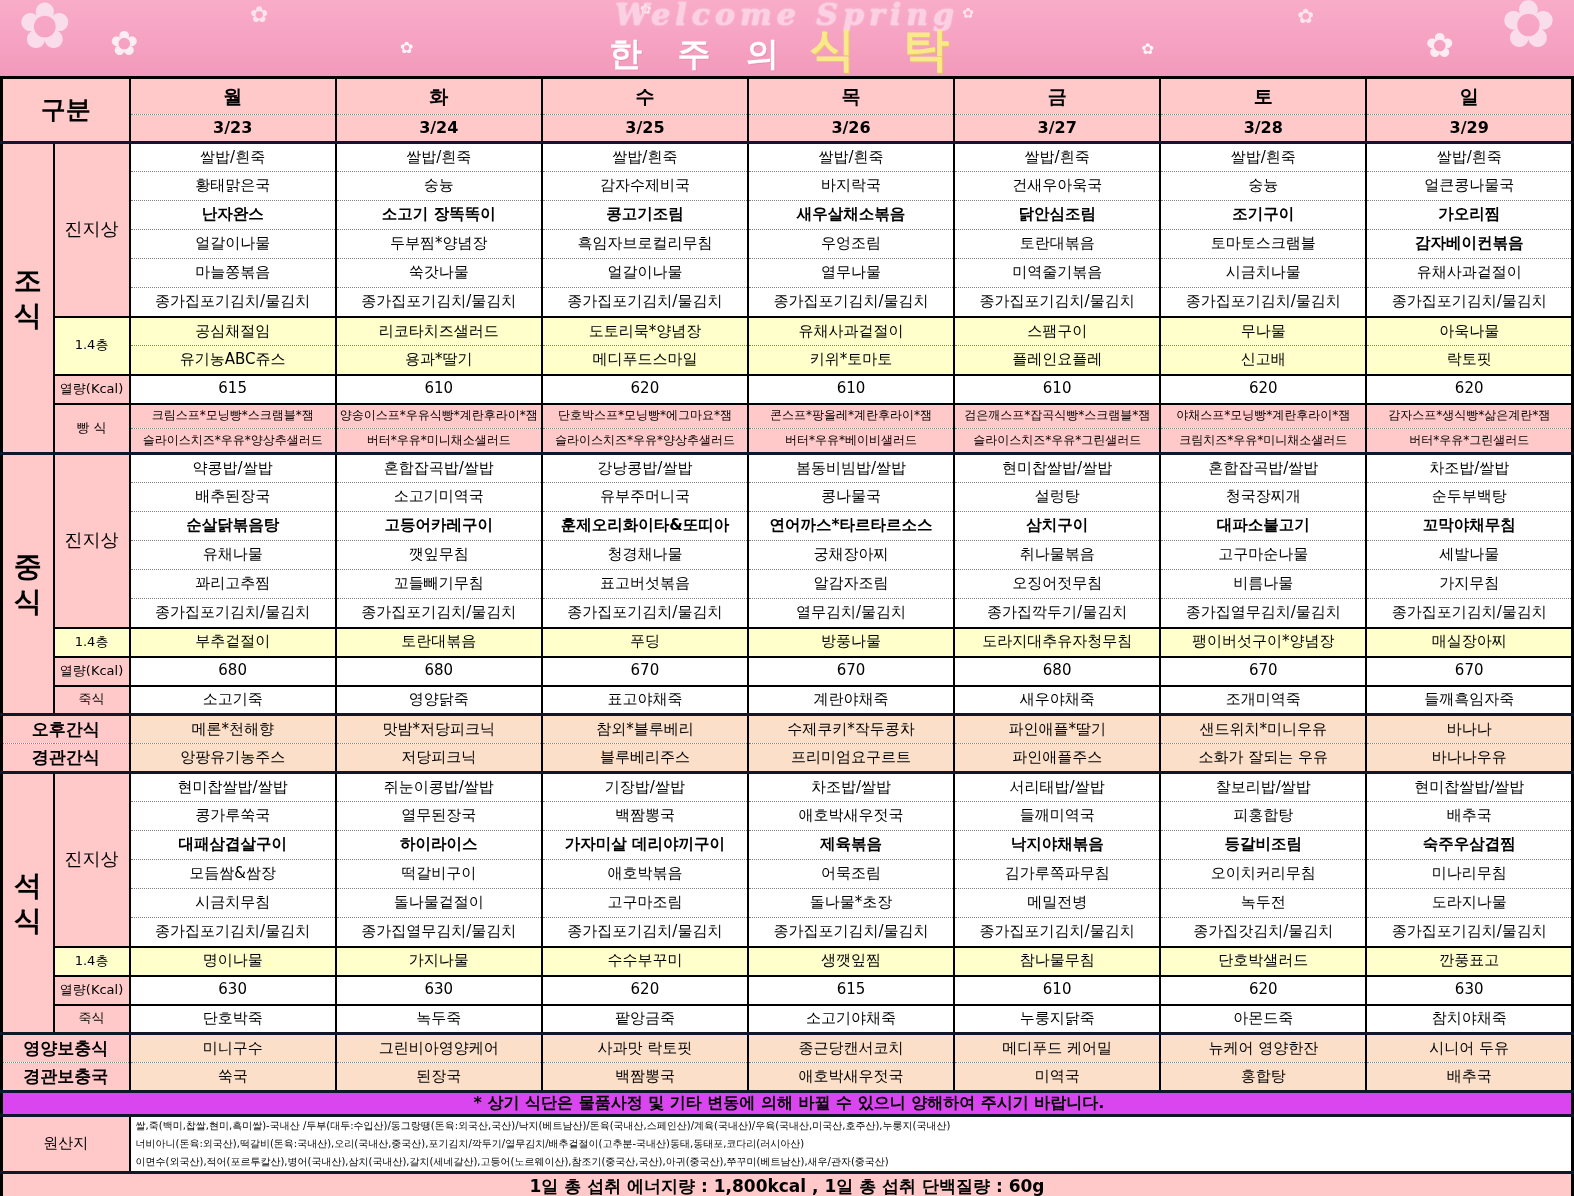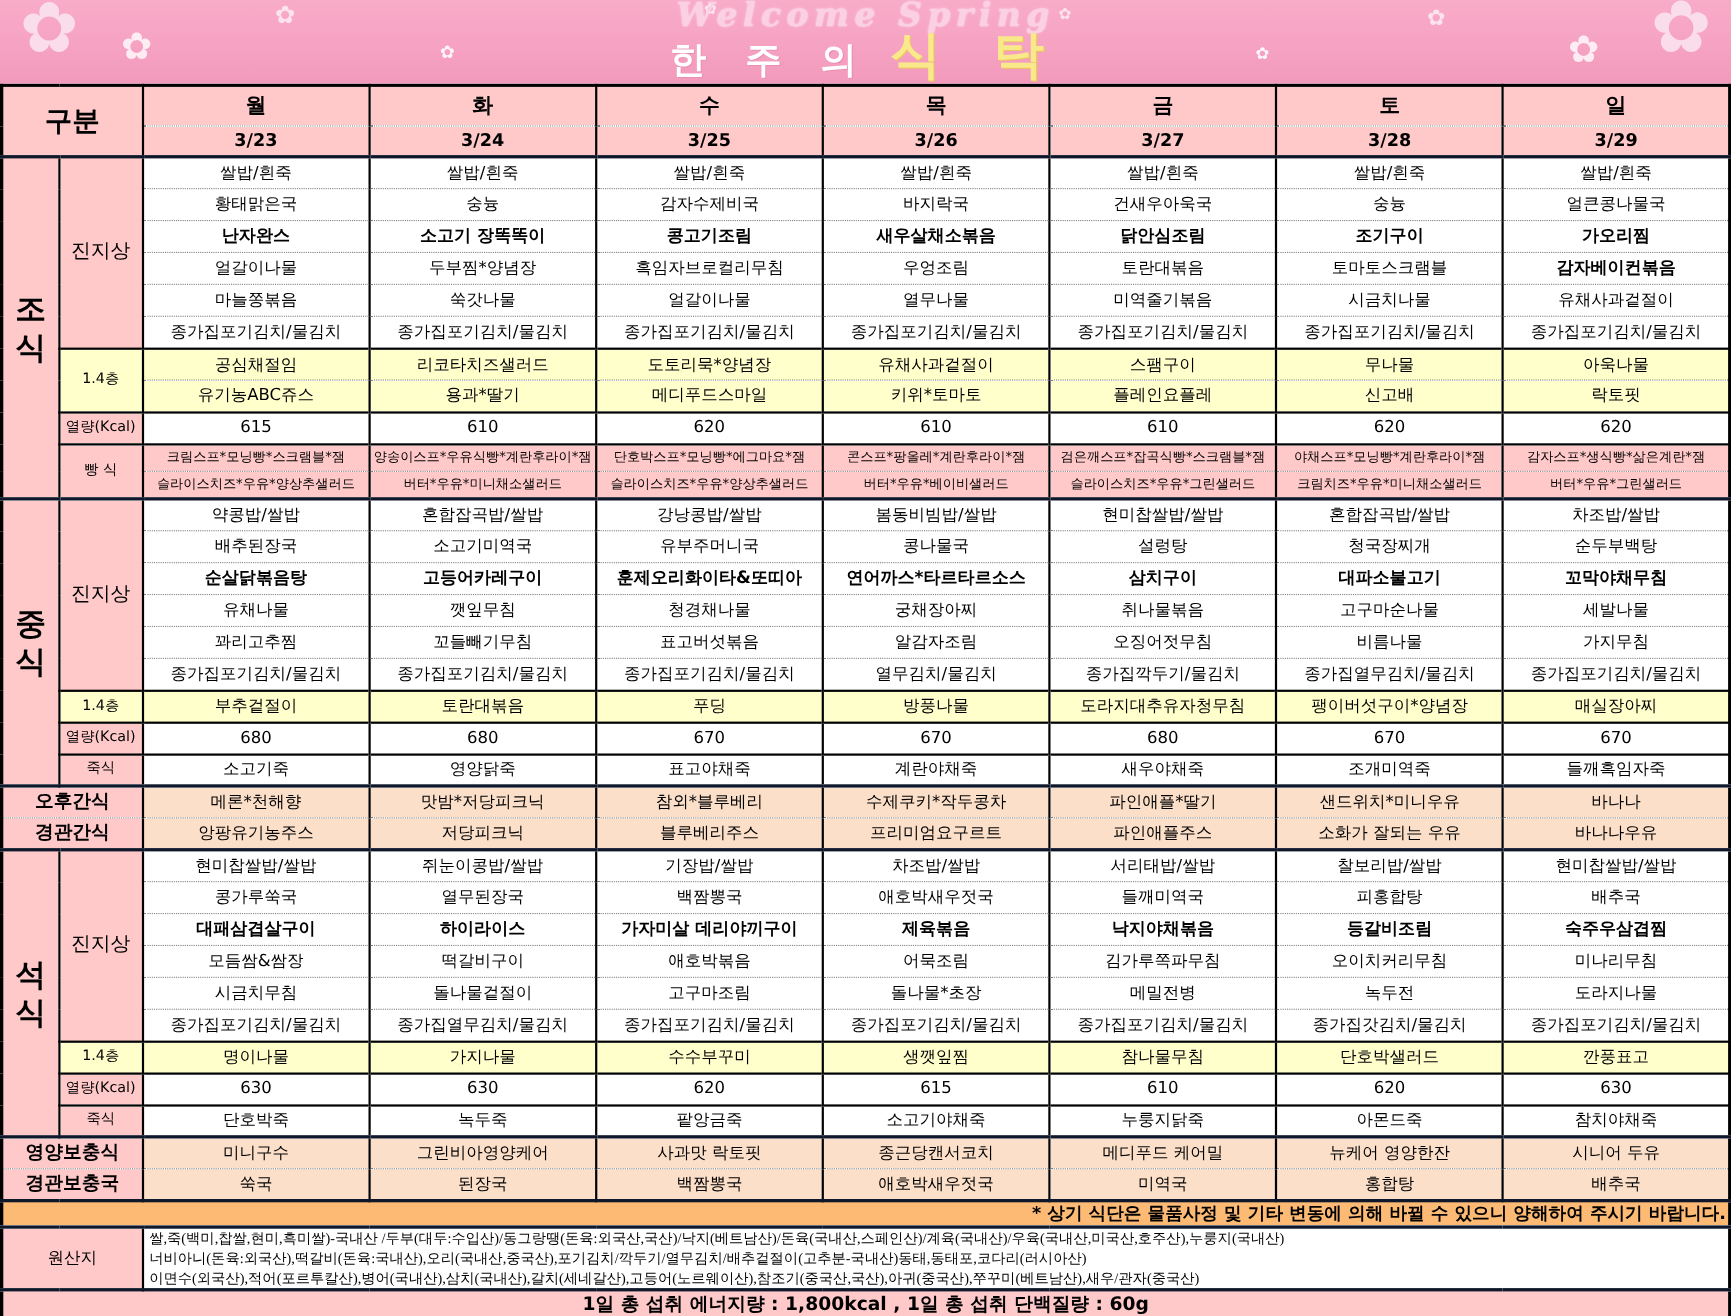--- a/index.html
+++ b/index.html
@@ -53,26 +53,26 @@
   .grp-label.big{font-size:18px;}
   .bg-pink{background:var(--header-pink);} .bg-yellow{background:var(--cell-yellow);}
   .bg-white{background:#fff;} .bg-peach{background:var(--cell-peach);}
   .cell{font-size:15px;}
   .cell.bold{font-weight:bold;font-size:15.5px;}
   tr.small-row{height:25px;} tr.small-row .cell{font-size:12px;}
   .band-label{font-size:17px;font-weight:bold;}
   tr.band-row{height:29px;}
 
   
-  td.footnote{text-align:right;font-weight:bold;font-size:16px;padding-left:6px;background:#fdba74;height:24px;}
+  td.footnote{text-align:center;font-weight:bold;font-size:16px;padding-left:6px;background:#d946ef;height:24px;}
   tr.footnote-row{height:24px;}
   tr.origin-row{height:56px;}
   th.origin-label{font-size:15px;font-weight:normal;background:var(--header-pink);}
   td.origin-val{text-align:left;background:#fff;padding-left:5px;}
-  td.origin-val div{font-size:13px;line-height:18px;white-space:nowrap;overflow:hidden;font-family:Liberation Serif, serif;}
+  td.origin-val div{font-size:10px;line-height:18px;white-space:nowrap;overflow:hidden;}
   tr.totals-row{height:29px;}
   td.totals{background:var(--header-pink);font-weight:bold;font-size:17px;}
 </style>
 </head>
 <body>
 
 <div class="banner">
   <span class="blossom">✿</span>
   <span class="blossom">✿</span>
   <span class="blossom">✿</span>

